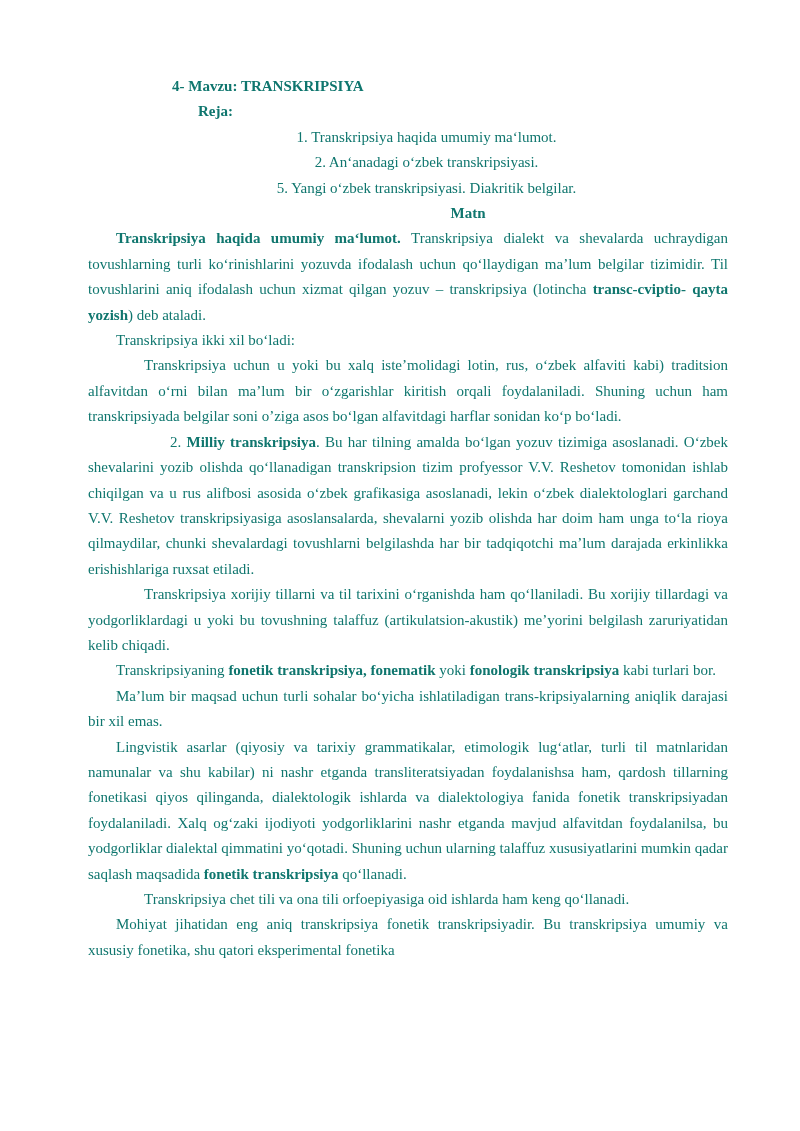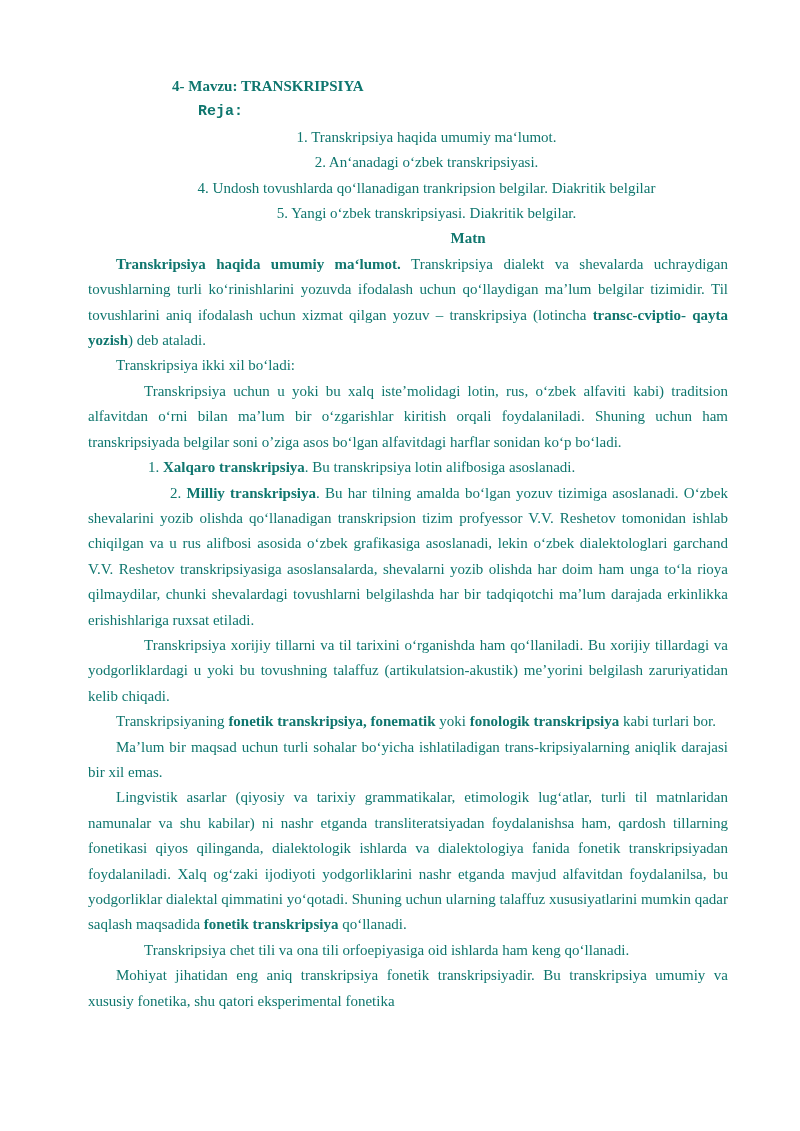--- a/index.html
+++ b/index.html
@@ -33,21 +33,21 @@
     margin: 0;
     padding: 0;
     color: #0f766e;
   }
   
   .hd {
     font-weight: bold;
     text-align: left;
   }
   .indent-title { padding-left: 84px; }
-  .indent-reja  { padding-left: 110px; font-family: Liberation Mono, monospace; }
+  .indent-reja  { padding-left: 110px; }
 
   .listline {
     text-align: center;
     padding-left: 37px;
   }
 
   .centerish {
     font-weight: bold;
     text-align: center;
     padding-left: 120px;
@@ -72,32 +72,30 @@
 
 <div class="page">
   <div class="content">
 
     <div class="line hd indent-title">4- Mavzu: TRANSKRIPSIYA</div>
 
     <div class="line hd indent-reja">Reja:</div>
 
     <div class="line listline">1. Transkripsiya haqida umumiy ma‘lumot.</div>
     <div class="line listline">2. An‘anadagi o‘zbek transkripsiyasi.</div>
-    <div class="line listline">4. Undosh tovushlarda qo‘llanadigan trankripsion belgilar. Diakritik belgilar</div>
     <div class="line listline">5. Yangi o‘zbek transkripsiyasi. Diakritik belgilar.</div>
 
     <div class="line centerish">Matn</div>
 
     <p class="para indent-sm"><b>Transkripsiya haqida umumiy ma‘lumot.</b><span> Transkripsiya dialekt va shevalarda uchraydigan tovushlarning turli ko‘rinishlarini yozuvda ifodalash uchun qo‘llaydigan ma’lum belgilar tizimidir. Til tovushlarini aniq ifodalash uchun xizmat qilgan yozuv – transkripsiya (lotincha  </span><b>transc-cviptio- qayta yozish</b><span>) deb ataladi.</span></p>
 
     <p class="para indent-sm">Transkripsiya  ikki xil bo‘ladi:</p>
 
     <p class="para indent-big">Transkripsiya uchun u yoki bu xalq iste’molidagi lotin, rus, o‘zbek alfaviti kabi) traditsion  alfavitdan o‘rni bilan ma’lum bir o‘zgarishlar kiritish orqali foydalaniladi. Shuning uchun ham transkripsiyada belgilar soni o’ziga asos bo‘lgan alfavitdagi harflar sonidan ko‘p bo‘ladi.</p>
 
-    <p class="para indent-num1"><span>1. </span><b>Xalqaro transkripsiya</b><span>. Bu transkripsiya lotin alifbosiga asoslanadi.</span></p>
 
     <p class="para indent-num2"><span>2. </span><b>Milliy transkripsiya</b><span>. Bu  har tilning amalda bo‘lgan yozuv tizimiga asoslanadi. O‘zbek shevalarini yozib olishda qo‘llanadigan transkripsion tizim profyessor V.V. Reshetov tomonidan ishlab chiqilgan va u rus alifbosi asosida o‘zbek grafikasiga asoslanadi, lekin o‘zbek dialektologlari garchand V.V. Reshetov transkripsiyasiga asoslansalarda, shevalarni yozib olishda har doim ham unga to‘la rioya qilmaydilar, chunki shevalardagi tovushlarni belgilashda har bir tadqiqotchi ma’lum darajada erkinlikka erishishlariga ruxsat etiladi.</span></p>
 
     <p class="para indent-big">Transkripsiya xorijiy tillarni va til tarixini o‘rganishda ham qo‘llaniladi. Bu xorijiy tillardagi va yodgorliklardagi u yoki bu tovushning talaffuz (artikulatsion-akustik) me’yorini belgilash zaruriyatidan kelib chiqadi.</p>
 
     <p class="para indent-sm"><span>Transkripsiyaning </span><b>fonetik transkripsiya, fonematik</b><span> yoki </span><b>fonologik transkripsiya</b><span> kabi turlari bor.</span></p>
 
     <p class="para indent-sm">Ma’lum bir maqsad uchun turli sohalar bo‘yicha ishlatiladigan trans-kripsiyalarning aniqlik darajasi bir xil emas.</p>
 
     <p class="para indent-sm"><span>Lingvistik asarlar (qiyosiy va tarixiy grammatikalar, etimologik lug‘atlar, turli til matnlaridan namunalar va shu kabilar) ni nashr etganda transliteratsiyadan foydalanishsa ham, qardosh tillarning fonetikasi qiyos qilinganda, dialektologik ishlarda va dialektologiya fanida fonetik transkripsiyadan foydalaniladi. Xalq og‘zaki ijodiyoti yodgorliklarini nashr etganda mavjud alfavitdan foydalanilsa, bu yodgorliklar dialektal qimmatini yo‘qotadi. Shuning uchun ularning talaffuz xususiyatlarini mumkin qadar saqlash maqsadida </span><b>fonetik transkripsiya</b><span> qo‘llanadi.</span></p>

